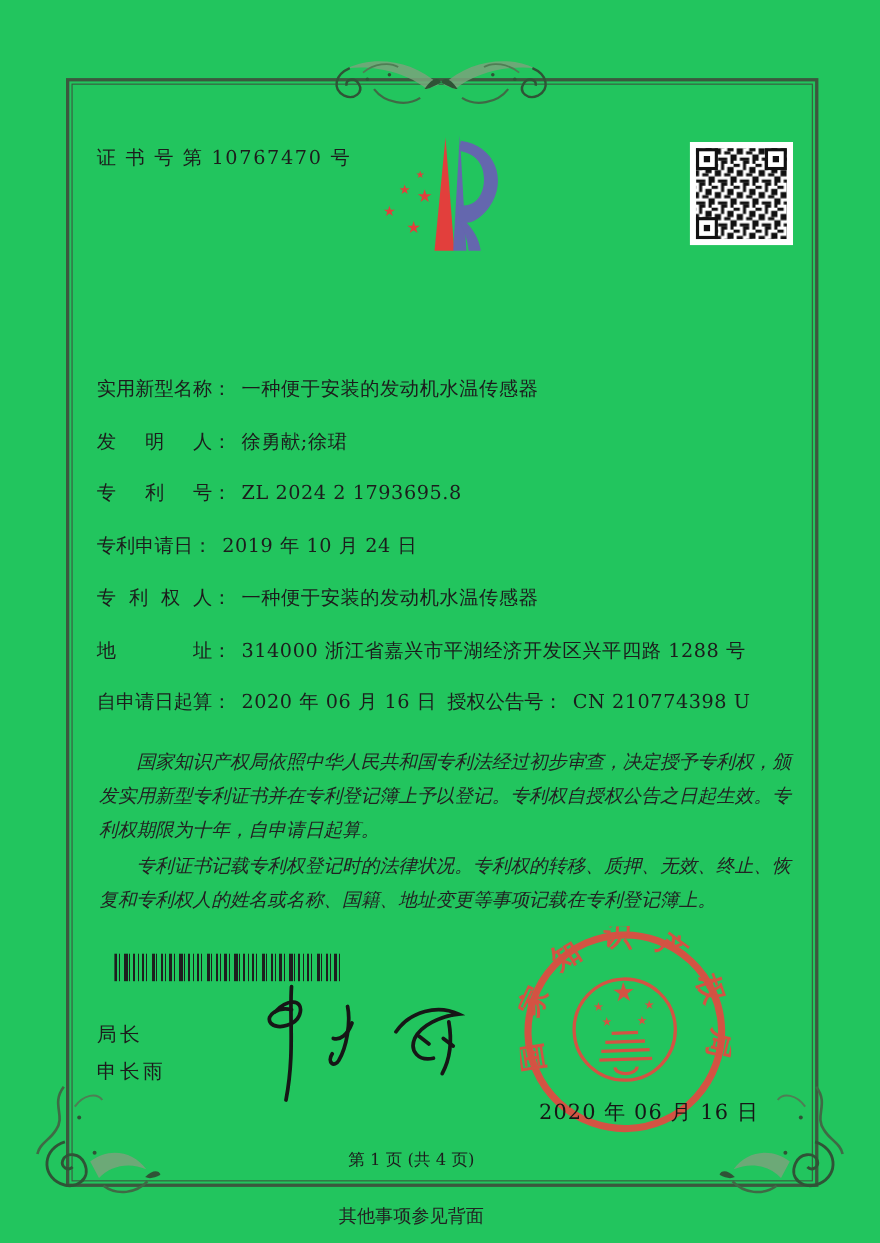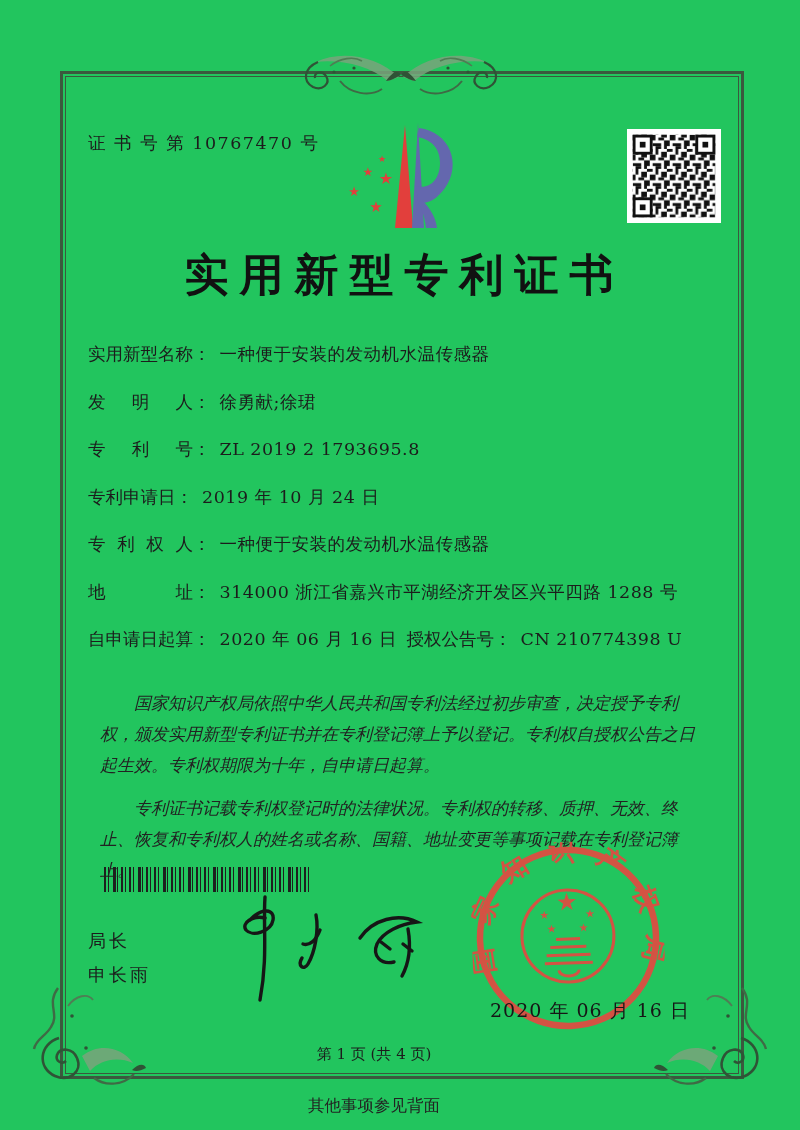--- a/index.html
+++ b/index.html
@@ -25,21 +25,21 @@
   .fields{position:absolute; left:88px; top:341px; width:640px;}
   .frow{line-height:26px; margin-bottom:21.5px; font-size:17.5px; white-space:nowrap;}
   .flabel{display:inline-block; text-align:justify; text-align-last:justify; vertical-align:top;}
   .flabel.spread{width:105px;}
   .fcolon{margin-right:9px;}
   .fvalue{letter-spacing:.5px;text-align:center;}
   .pair1{display:inline-block; width:313px;}
   
   .bodytext{position:absolute; left:88px; top:676px; width:634px;
             font-size:17px; line-height:31px; font-style:italic; color:#222;}
-  .bodytext p{margin:12px; text-indent:2em;}
+  .bodytext p{margin:2px; text-indent:2em;}
   
   .barcode{position:absolute; left:104px; top:867px; width:206px; height:25px;
     background:repeating-linear-gradient(90deg,
       #1e1e1e 0 2px, transparent 2px 4px,
       #1e1e1e 4px 5px, transparent 5px 9px,
       #1e1e1e 9px 12px, transparent 12px 13px,
       #1e1e1e 13px 14px, transparent 14px 17px,
       #1e1e1e 17px 19px, transparent 19px 21px,
       #1e1e1e 21px 22px, transparent 22px 25px);}
   .signer{position:absolute; left:88px; top:924px; font-size:18px; line-height:34px; letter-spacing:3px;}
@@ -127,31 +127,30 @@
         <rect x="4.5" y="4.5" width="2" height="2" fill="#111"></rect>
       <rect x="24" y="2" width="7" height="7" fill="#111"></rect>
         <rect x="25" y="3" width="5" height="5" fill="#fff"></rect>
         <rect x="26.5" y="4.5" width="2" height="2" fill="#111"></rect>
       <rect x="2" y="24" width="7" height="7" fill="#111"></rect>
         <rect x="3" y="25" width="5" height="5" fill="#fff"></rect>
         <rect x="4.5" y="26.5" width="2" height="2" fill="#111"></rect>
     </g>
   </svg>
 
-  <div class="title">实用新型专利证书</div>
 
   <div class="fields">
     <div class="frow">
       <span class="flabel">实用新型名称</span><span class="fcolon">：</span><span class="fvalue">一种便于安装的发动机水温传感器</span>
     </div>
     <div class="frow">
       <span class="flabel spread">发明人</span><span class="fcolon">：</span><span class="fvalue">徐勇献;徐珺</span>
     </div>
     <div class="frow">
-      <span class="flabel spread">专利号</span><span class="fcolon">：</span><span class="fvalue">ZL 2019 2 1793695.8</span>
+      <span class="flabel spread">专利号</span><span class="fcolon">：</span><span class="fvalue">ZL 2024 2 1793695.8</span>
     </div>
     <div class="frow">
       <span class="flabel">专利申请日</span><span class="fcolon">：</span><span class="fvalue">2019 年 10 月 24 日</span>
     </div>
     <div class="frow">
       <span class="flabel spread">专利权人</span><span class="fcolon">：</span><span class="fvalue">一种便于安装的发动机水温传感器</span>
     </div>
     <div class="frow">
       <span class="flabel spread">地址</span><span class="fcolon">：</span><span class="fvalue">314000 浙江省嘉兴市平湖经济开发区兴平四路 1288 号</span>
     </div>

